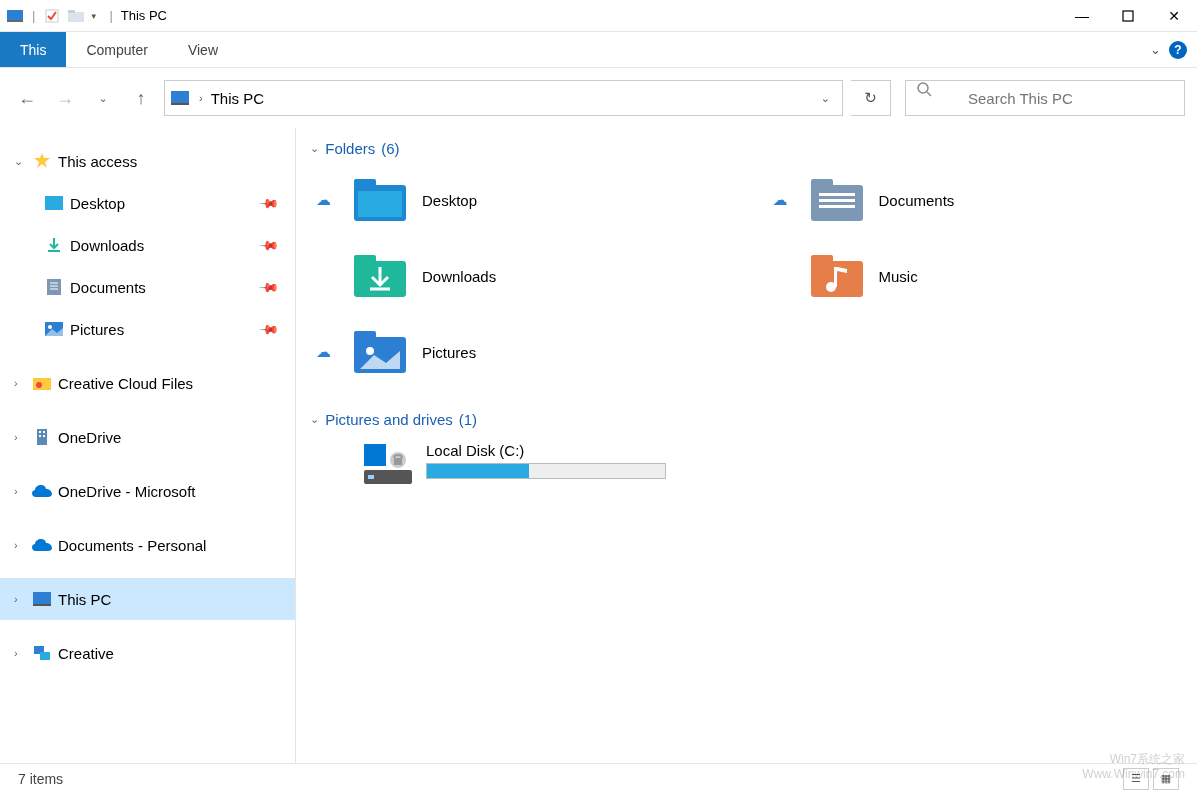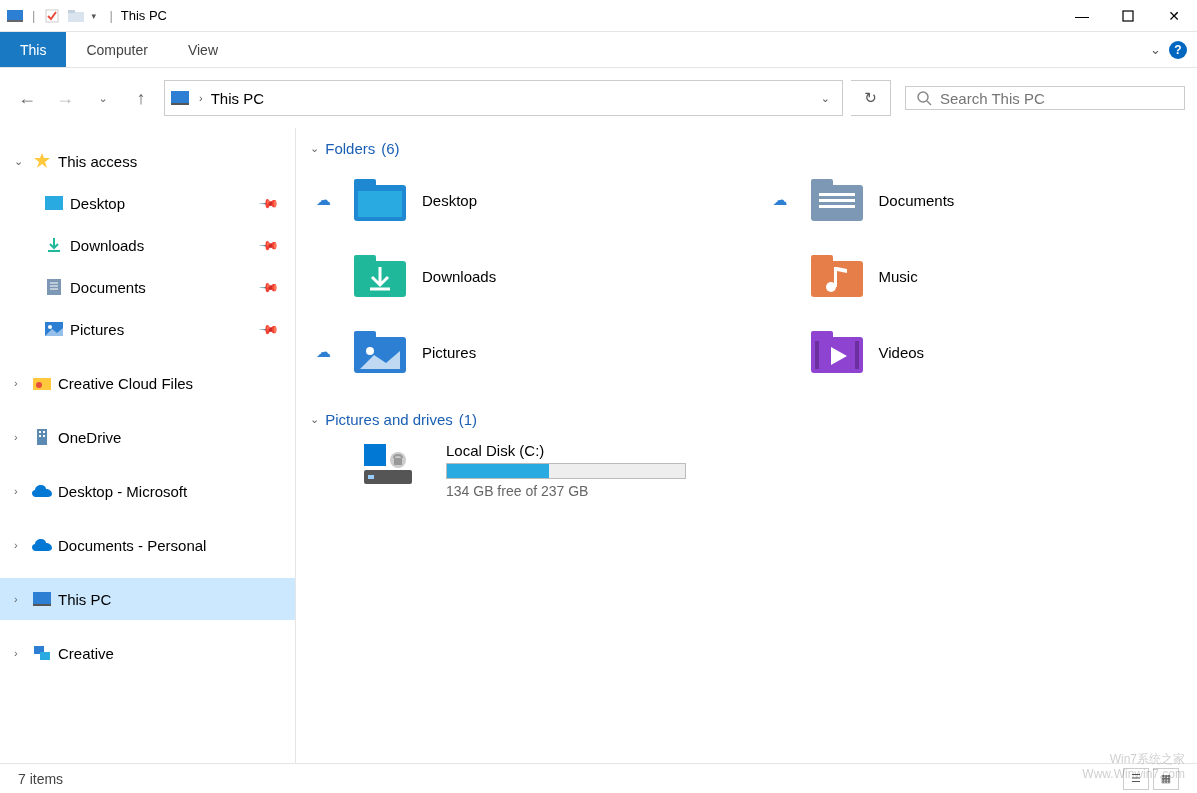--- a/index.html
+++ b/index.html
@@ -22,21 +22,21 @@
 
 .nav-row { height: 60px; display: flex; align-items: center; padding: 10px 12px; gap: 8px; }
 .nav-btn { width: 30px; height: 30px; display: flex; align-items: center; justify-content: center; color: #666; font-size: 18px; }
 .nav-btn.disabled { color: #bbb; }
 .addr-bar { flex: 1; height: 36px; border: 1px solid #ccc; display: flex; align-items: center; padding: 0 4px; gap: 4px; max-width: 720px; }
 .addr-icon { width: 22px; height: 22px; display: flex; align-items: center; justify-content: center; }
 .addr-chevron { color: #555; font-size: 11px; padding: 0 4px; }
 .addr-text { font-size: 15px; color: #000; }
 .addr-down { margin-left: auto; padding: 0 8px; color: #555; font-size: 11px; }
 .refresh-box { width: 40px; height: 36px; border: 1px solid #ccc; border-left: none; display: flex; align-items: center; justify-content: center; color: #555; font-size: 15px; }
-.search-box { width: 280px; height: 24px; border: 1px solid #ccc; margin-left: 6px; display: flex; align-items: center; padding: 0 10px; color: #888; }
+.search-box { width: 280px; height: 36px; border: 1px solid #ccc; margin-left: 6px; display: flex; padding: 0 10px; color: #888; gap: 28px; }
 .search-input { border: none; outline: none; flex: 1; font-size: 15px; color: #555; margin-left: 8px; }
 
 .body-area { display: flex; height: calc(100% - 32px - 36px - 60px - 30px); }
 
 .sidebar { width: 296px; border-right: 1px solid #e5e5e5; padding-top: 12px; overflow-y: auto; }
 .side-item { height: 42px; display: flex; align-items: center; padding-left: 14px; gap: 6px; font-size: 15px; color: #000; position: relative; }
 .side-item.sub { padding-left: 44px; }
 .side-item.quick-access { font-size: 15px; }
 .side-item.selected { background: #cce8ff; }
 .side-chevron { width: 12px; font-size: 11px; color: #666; }
@@ -48,21 +48,21 @@
 .group-header { display: flex; align-items: center; gap: 6px; color: #1a5fb4; font-size: 15px; margin-bottom: 14px; cursor: default; }
 .group-header .chev { font-size: 11px; color: #666; }
 .group-header .count { color: #1a5fb4; }
 
 .folder-grid { display: grid; grid-template-columns: 1fr 1fr; gap: 18px 40px; margin-bottom: 30px; padding-left: 0px; }
 .folder-item { display: flex; align-items: center; gap: 14px; height: 58px; padding-left: 6px; }
 .cloud-badge { width: 22px; color: #2d7fd3; font-size: 15px; }
 .folder-icon-big { width: 56px; height: 46px; display: flex; align-items: center; justify-content: center; }
 .folder-label { font-size: 15px; color: #000; }
 
-.drive-item { display: flex; gap: 30px; padding-left: 50px; margin-top: 10px; }
+.drive-item { display: flex; gap: 10px; padding-left: 50px; margin-top: 10px; }
 .drive-icon { width: 56px; height: 46px; position: relative; }
 .drive-info { display: flex; flex-direction: column; gap: 4px; }
 .drive-name { font-size: 15px; }
 .drive-bar { width: 240px; height: 16px; border: 1px solid #bbb; background: #eee; position: relative; }
 .drive-fill { height: 100%; background: #29abe2; }
 .drive-free { font-size: 14px; color: #666; }
 
 .statusbar { position: absolute; bottom: 0; left: 0; right: 0; height: 30px; border-top: 1px solid #e5e5e5; display: flex; align-items: center; padding: 0 18px; font-size: 14px; color: #444; background: #fff; }
 .status-right { margin-left: auto; display: flex; gap: 4px; }
 .view-toggle { width: 26px; height: 22px; border: 1px solid #ccc; display: flex; align-items: center; justify-content: center; font-size: 11px; color: #555; }
@@ -233,21 +233,21 @@
 
     <div class="side-spacer"></div>
 
     <div class="side-item">
       <span class="side-chevron">›</span>
       <span class="side-icon">
         <svg width="20" height="13" viewBox="0 0 20 13">
             <path d="M4 12 C1 12 0 10 0 8 C0 6 2 5 3 5 C3 2 6 0 9 0 C12 0 14 2 14 4 C17 4 20 6 20 9 C20 11 18 12 16 12 Z" fill="#0078d4"></path>
           </svg>
       </span>
-      <span>Desktop - Microsoft</span>
+      <span>OneDrive - Microsoft</span>
     </div>
 
     <div class="side-spacer"></div>
 
     <div class="side-item">
       <span class="side-chevron">›</span>
       <span class="side-icon">
         <svg width="20" height="13" viewBox="0 0 20 13">
             <path d="M4 12 C1 12 0 10 0 8 C0 6 2 5 3 5 C3 2 6 0 9 0 C12 0 14 2 14 4 C17 4 20 6 20 9 C20 11 18 12 16 12 Z" fill="#0078d4"></path>
           </svg>
@@ -343,33 +343,20 @@
         <span class="cloud-badge">☁</span>
         <span class="folder-icon-big">
           <svg width="52" height="42" viewBox="0 0 52 42">
               <rect x="0" y="6" width="52" height="36" rx="3" fill="#2d7fd3"></rect>
               <rect x="0" y="0" width="22" height="10" rx="2" fill="#2d7fd3"></rect>
               <circle cx="16" cy="20" r="4" fill="#fff"></circle>
               <path d="M6 38 L20 24 L32 32 L46 20 L46 38 Z" fill="#fff" opacity="0.7"></path>
             </svg>
         </span>
         <span class="folder-label">Pictures</span>
-      </div>
-      <div class="folder-item">
-        <span class="cloud-badge"></span>
-        <span class="folder-icon-big">
-          <svg width="52" height="42" viewBox="0 0 52 42">
-              <rect x="0" y="6" width="52" height="36" rx="3" fill="#8e44d0"></rect>
-              <rect x="0" y="0" width="22" height="10" rx="2" fill="#8e44d0"></rect>
-              <rect x="4" y="10" width="4" height="28" fill="#6b2fa0"></rect>
-              <rect x="44" y="10" width="4" height="28" fill="#6b2fa0"></rect>
-              <polygon points="20,16 20,34 36,25" fill="#fff"></polygon>
-            </svg>
-        </span>
-        <span class="folder-label">Videos</span>
       </div>
     </div>
 
     <div class="group-header">
       <span class="chev">⌄</span>
       <span>Pictures and drives</span>
       <span class="count">(1)</span>
     </div>
 
     <div class="drive-item">
@@ -386,21 +373,20 @@
           <circle cx="38" cy="18" r="8" fill="#ccc"></circle>
           <rect x="34" y="16" width="8" height="7" fill="#999"></rect>
           <path d="M34 16 C34 12 42 12 42 16" stroke="#999" stroke-width="2" fill="none"></path>
         </svg>
       </span>
       <div class="drive-info">
         <span class="drive-name">Local Disk (C:)</span>
         <div class="drive-bar">
           <div class="drive-fill" id="drive-fill" style="width: 43%;"></div>
         </div>
-        <span class="drive-free">134 GB free of 237 GB</span>
       </div>
     </div>
 
   </div>
 </div>
 
 <div class="statusbar">
   <span>7 items</span>
   <div class="status-right">
     <div class="view-toggle">☰</div>

